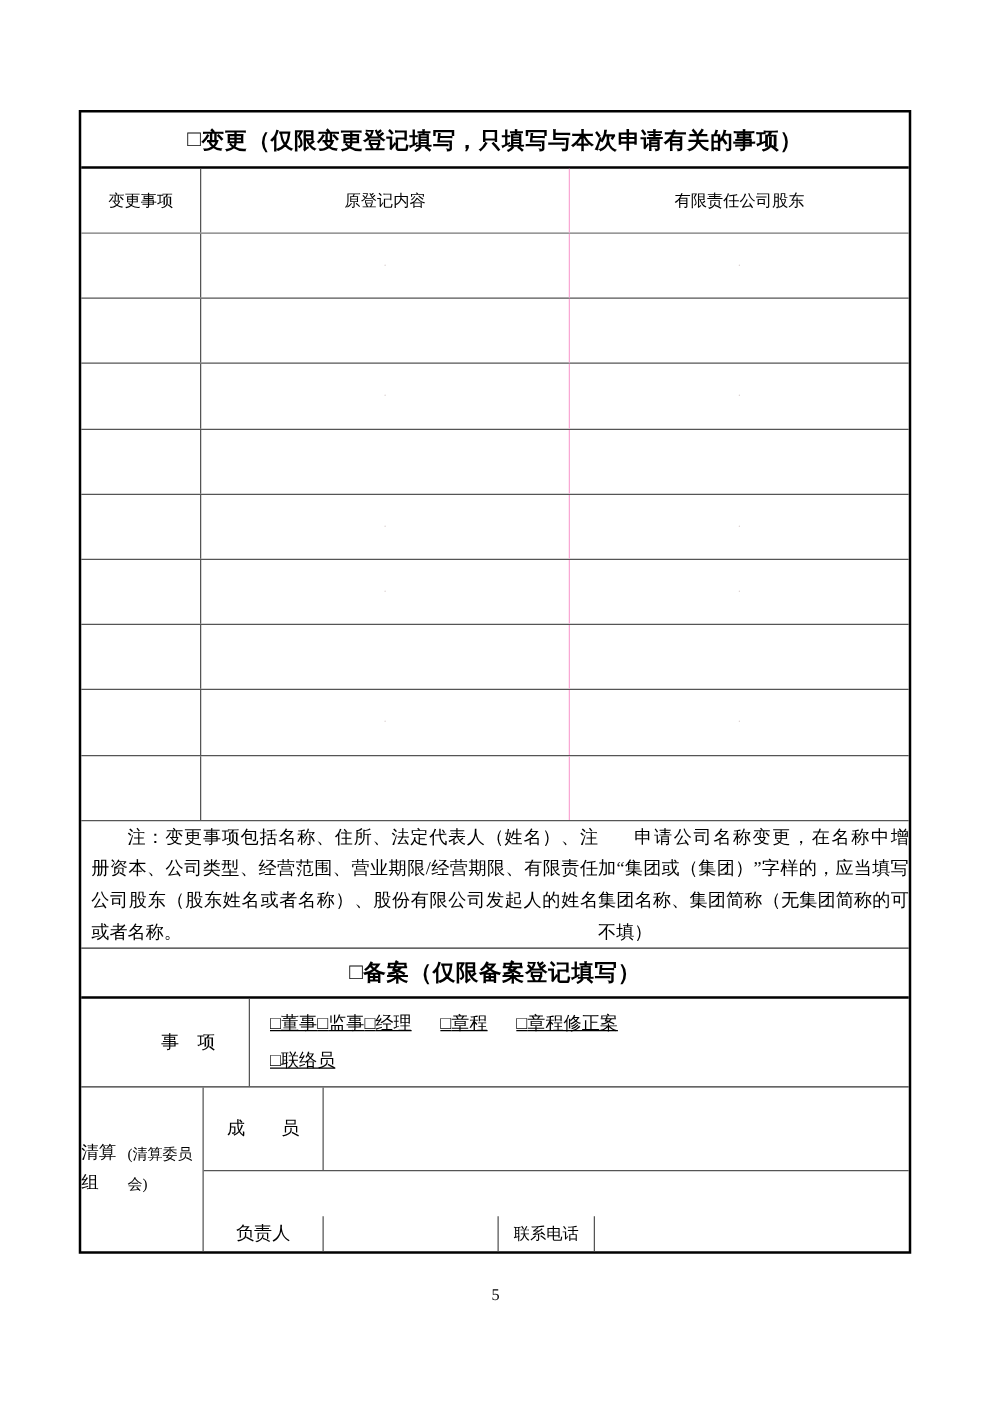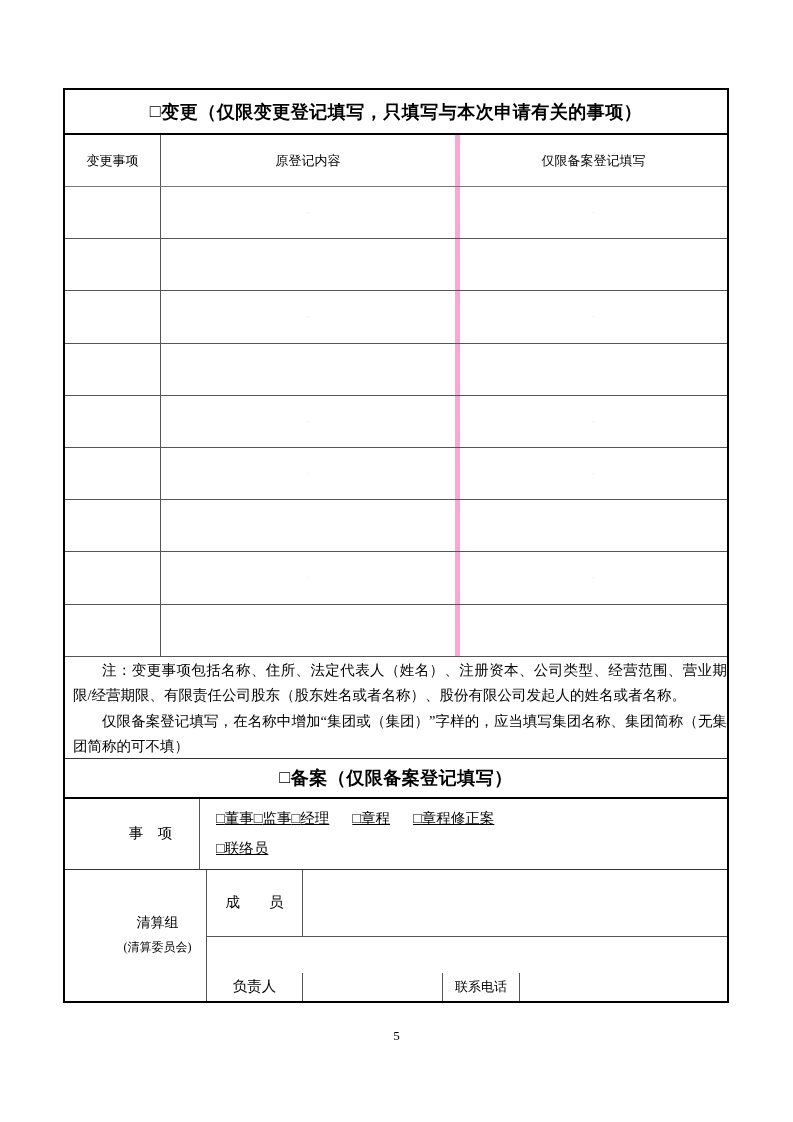--- a/index.html
+++ b/index.html
@@ -45,31 +45,31 @@
     font-weight: bold;
     font-size: 18px;
     letter-spacing: 0.5px;
   }
 
   
   .row-colhead { height: 51px; border-bottom: 1px solid #777; text-align: right; }
   .row-data   { height: 51.2px; border-bottom: 1px solid #555; }
   .cell { display: flex; align-items: center; justify-content: center; }
   .c1 { width: 95px;  border-right: 1px solid #555; font-size: 13px; }
-  .c2 { width: 294px; border-right: 5px solid #f9a8d4; font-size: 13px; }
+  .c2 { width: 294px; border-right: 1px solid #f9a8d4; font-size: 13px; }
   .c3 { flex: 1; font-size: 13px; }
   .dot { color: #ddd2d2; font-size: 9px; line-height: 9px; }
 
   
   .row-note {
     height: 100px;
     border-bottom: 1px solid #333;
     padding: 1px 0 0 8px;
     font-size: 14.5px;
-    flex-direction: column;
+    flex-direction: row;
     display: flex;
     justify-content: flex-start;
   }
   .row-note p {
     margin: 0;
     line-height: 25.5px;
     text-indent: 2em;
     text-align: justify;
   }
 
@@ -90,23 +90,22 @@
   }
   .items-line { display: flex; align-items: center; }
   .ck { white-space: nowrap; }
   .gap { margin-left: 23px; text-align: center; }
   .push-right { margin-left: auto; margin-right: 64px; }
 
   
   .row-liq { flex: 1; }
   .liq-label {
     width: 97px; border-right: 1px solid #555;
-    display: flex; flex-direction: column; align-items: center; justify-content: center;
+    display: flex; flex-direction: row; align-items: center; justify-content: center;
     line-height: 24px;
-    padding-left: 44px;
   }
   .liq-label .l1 { font-size: 14px; }
   .liq-label .l2 { font-size: 12px; }
   .liq-right { flex: 1; display: flex; flex-direction: column; gap: 36px; }
   .liq-member { height: 66px; border-bottom: 1px solid #555; display: flex; }
   .liq-leader { flex: 1; display: flex; }
   .member-label { width: 95px; border-right: 1px solid #555; display:flex; align-items:center; justify-content:center; font-size: 14.5px; }
   .member-value { flex: 1; }
   .leader-label { width: 95px; border-right: 1px solid #555; display:flex; align-items:center; justify-content:center; font-size: 14.5px; }
   .leader-value { width: 139px; border-right: 1px solid #555; }
@@ -128,21 +127,21 @@
   <div class="form">
 
     <div class="row-title">
       <span>□</span>
         <span>变更（仅限变更登记填写，只填写与本次申请有关的事项）</span>
     </div>
 
     <div class="row row-colhead">
       <div class="cell c1">变更事项</div>
       <div class="cell c2">原登记内容</div>
-      <div class="cell c3">仅限备案登记填写</div>
+      <div class="cell c3">有限责任公司股东</div>
     </div>
 
     <div class="row row-data">
       <div class="cell c1"></div>
       <div class="cell c2">
           <span class="dot">·</span>
         </div>
       <div class="cell c3">
           <span class="dot">·</span>
         </div>
@@ -215,21 +214,21 @@
       <div class="cell c2">
           <span class="dot"></span>
         </div>
       <div class="cell c3">
           <span class="dot"></span>
         </div>
     </div>
 
     <div class="row-note">
       <p>注：变更事项包括名称、住所、法定代表人（姓名）、注册资本、公司类型、经营范围、营业期限/经营期限、有限责任公司股东（股东姓名或者名称）、股份有限公司发起人的姓名或者名称。</p>
-      <p>仅限备案登记填写，在名称中增加“集团或（集团）”字样的，应当填写集团名称、集团简称（无集团简称的可不填）</p>
+      <p>申请公司名称变更，在名称中增加“集团或（集团）”字样的，应当填写集团名称、集团简称（无集团简称的可不填）</p>
     </div>
 
     <div class="row-rectitle">
       <span>□</span>
         <span>备案（仅限备案登记填写）</span>
     </div>
 
     <div class="row row-items">
       <div class="label-col">事　项</div>
       <div class="items-content">

